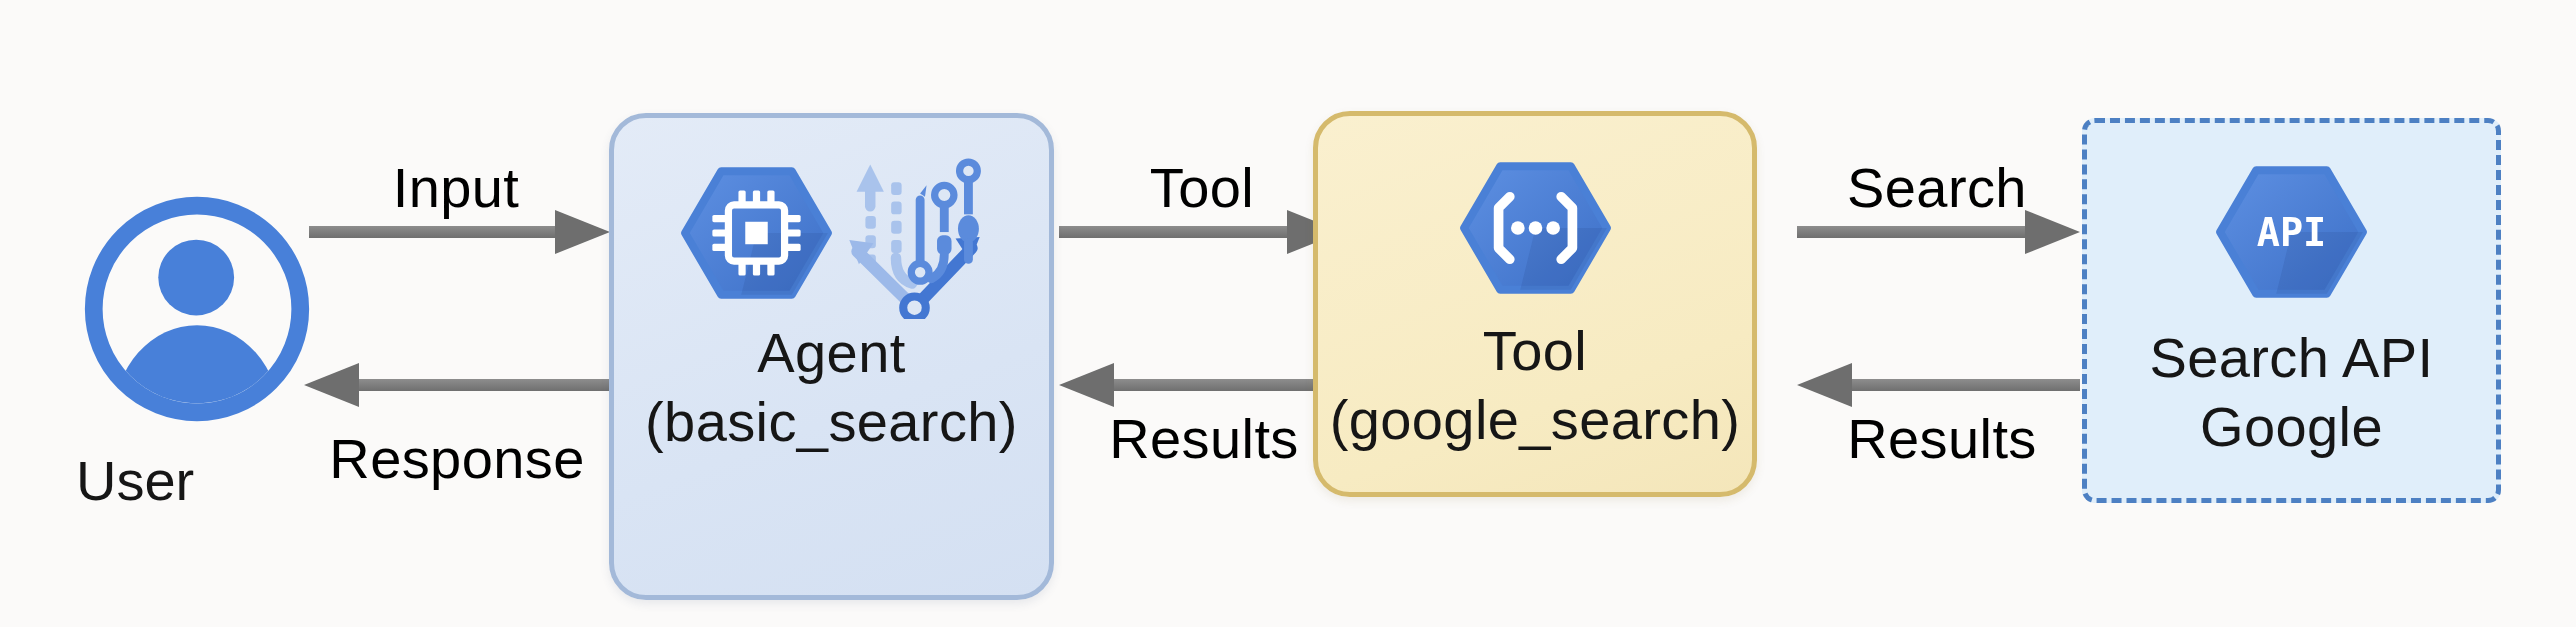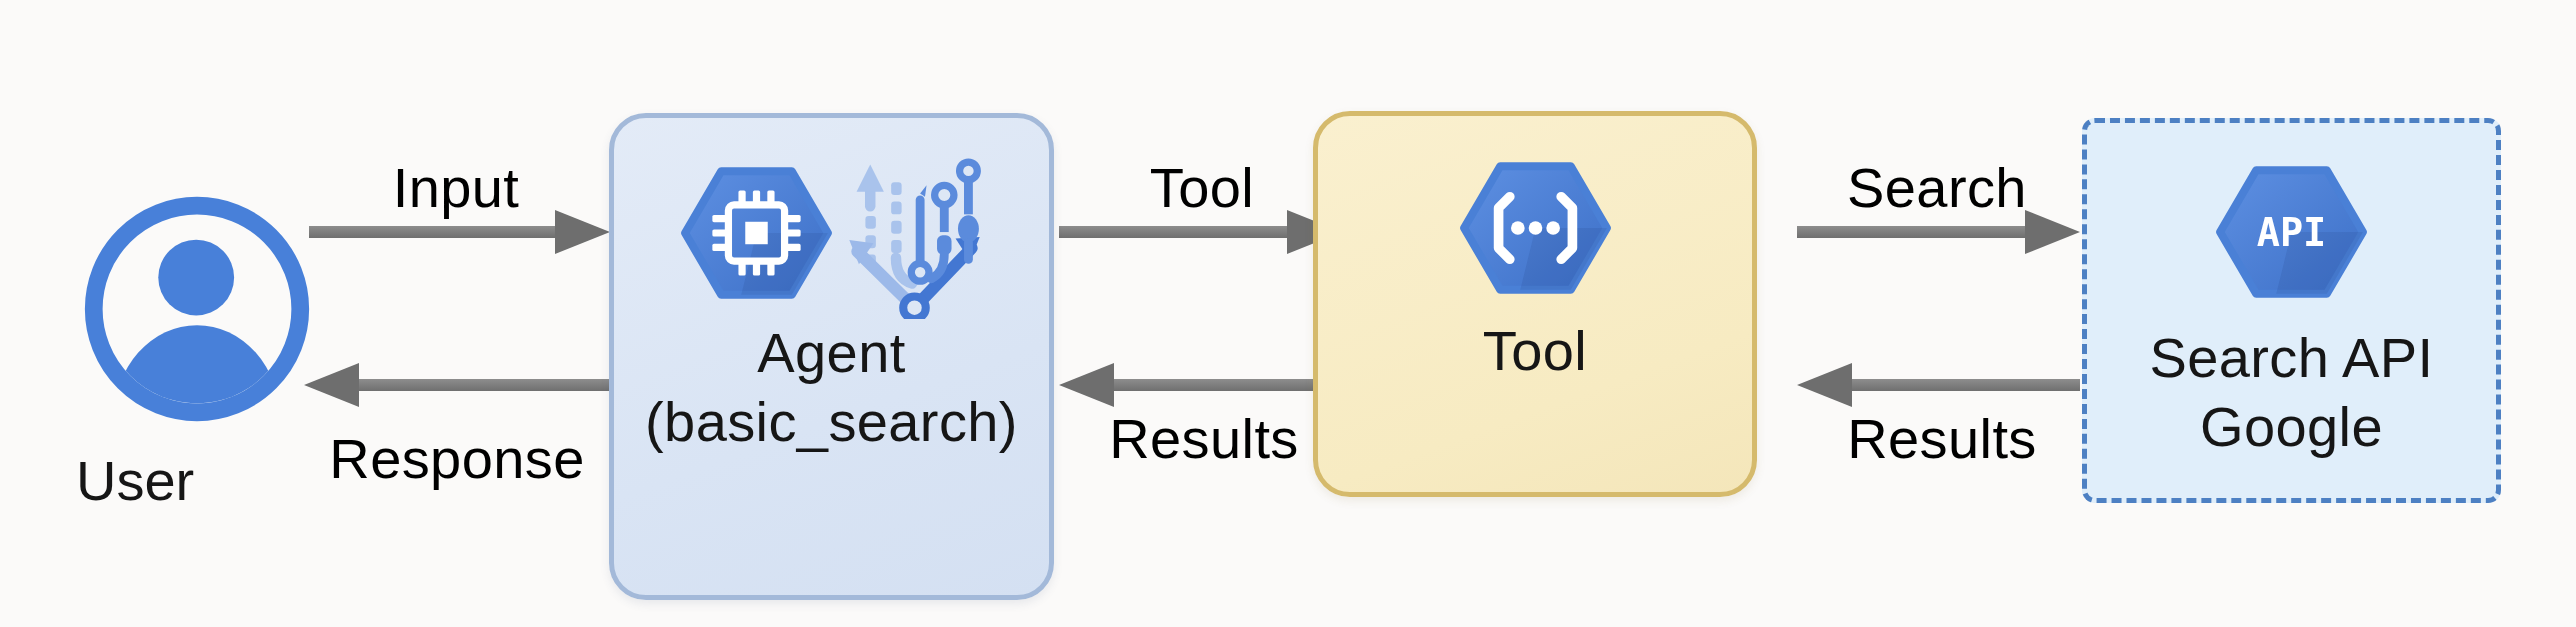--- a/index.html
+++ b/index.html
@@ -199,20 +199,21 @@
         </g>
         <g fill="#ffffff">
           <circle cx="73" cy="86" r="8.5"></circle>
           <circle cx="95" cy="86" r="8.5"></circle>
           <circle cx="117" cy="86" r="8.5"></circle>
         </g>
       </svg>
     </div>
     <div class="box-text">
       <div>Tool</div>
+      <div>(google_search)</div>
     </div>
   </div>
 
   <div class="node-box api">
     <div class="box-icons" style="top:40px;">
       <svg width="153" height="138" viewBox="0 0 190 172">
         <polygon points="6,86 51,9 139,9 184,86 139,163 51,163" fill="url(#hexg)" stroke="#4a80d6" stroke-width="10" stroke-linejoin="round"></polygon>
         <polygon points="95,86 184,86 139,163 76,163" fill="rgba(22,44,96,0.10)"></polygon>
         <text x="95" y="103" text-anchor="middle" font-family="DejaVu Sans Mono, monospace" font-weight="bold" font-size="48" fill="#ffffff">API</text>
       </svg>

